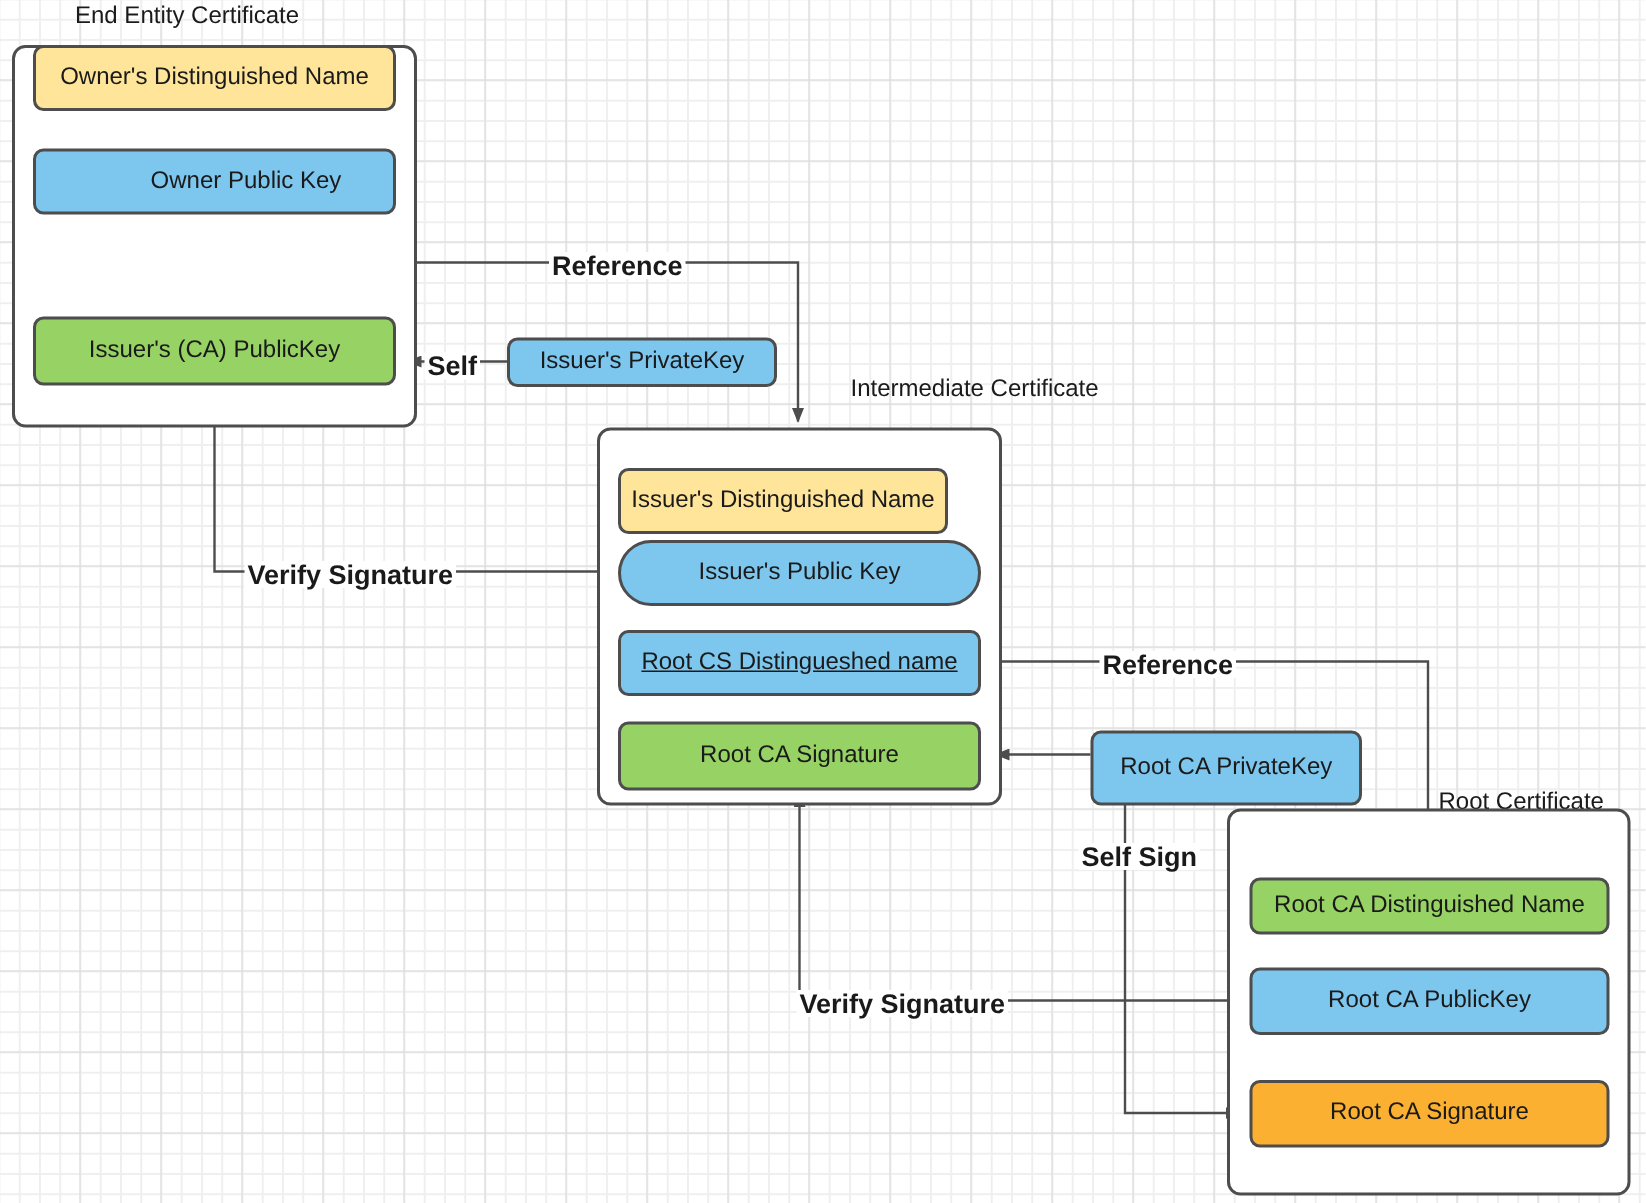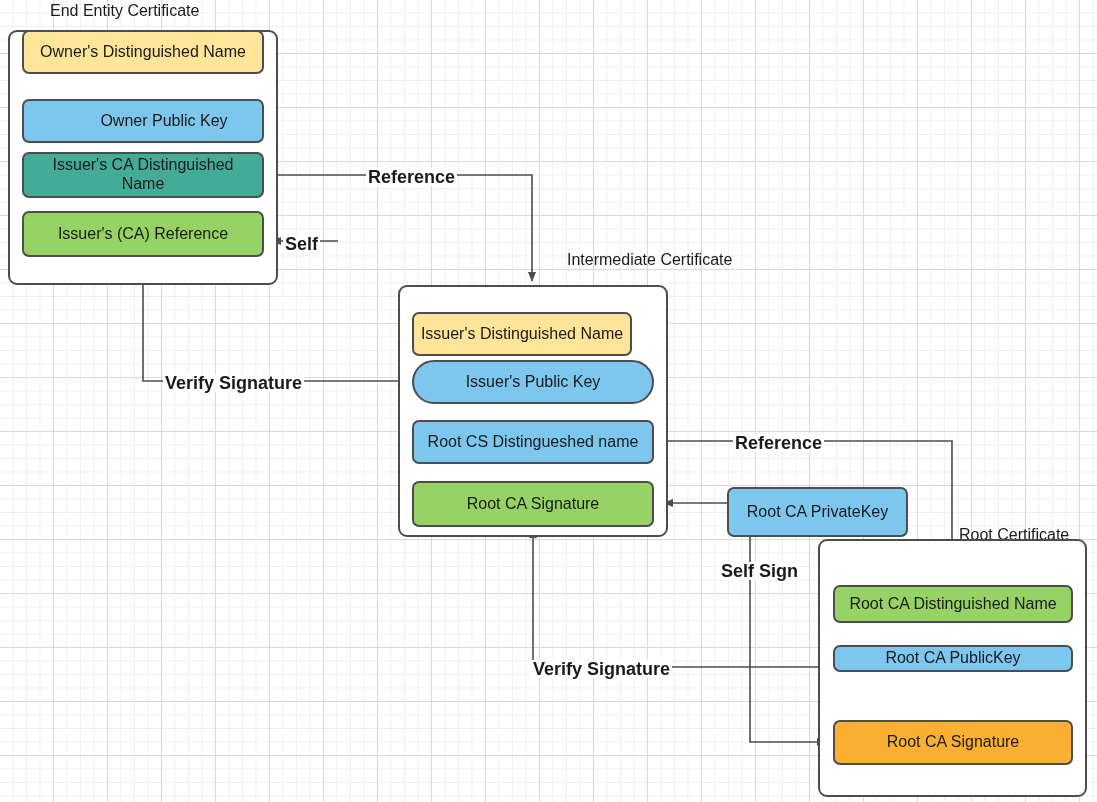--- a/index.html
+++ b/index.html
@@ -88,42 +88,42 @@
   <div class="caption" style="left:50px;top:2px;">End Entity Certificate</div>
   <div class="caption" style="left:567px;top:251px;">Intermediate Certificate</div>
   <div class="caption" style="left:959px;top:506px;margin-top:20px;">Root Certificate</div>
 
   <div class="container-box" style="left:8px;top:30px;width:270px;height:255px;"></div>
 
   <div class="node" style="left:22px;top:30px;width:242px;height:44px;background:#ffe599;">Owner's Distinguished Name</div>
 
   <div class="node" style="left:22px;top:99px;width:242px;height:44px;background:#7dc6ee;padding-left:48px;">Owner Public  Key</div>
 
-  <div class="node" style="left:22px;top:152px;width:242px;height:46px;background:#42ac99;">Issuer's CA Distinguished Name</div>
 
-  <div class="node" style="left:22px;top:211px;width:242px;height:46px;background:#97d264;">Issuer's (CA) Reference</div>
+  <div class="node" style="left:22px;top:211px;width:242px;height:46px;background:#97d264;">Issuer's (CA) PublicKey</div>
 
+  <div class="node" style="left:338px;top:225px;width:180px;height:33px;background:#7dc6ee;">Issuer's PrivateKey</div>
 
   <div class="container-box" style="left:398px;top:285px;width:270px;height:252px;"></div>
 
   <div class="node" style="left:412px;top:312px;width:220px;height:44px;background:#ffe599;">Issuer's Distinguished Name</div>
 
   <div class="node" style="left:412px;top:360px;width:242px;height:44px;background:#7dc6ee;border-radius:22px;">Issuer's Public  Key</div>
 
-  <div class="node" style="left:412px;top:420px;width:242px;height:44px;background:#7dc6ee;">Root CS Distingueshed name</div>
+  <div class="node" style="left:412px;top:420px;width:242px;height:44px;background:#7dc6ee;text-decoration:underline;">Root CS Distingueshed name</div>
 
   <div class="node" style="left:412px;top:481px;width:242px;height:46px;background:#97d264;">Root CA Signature</div>
 
   <div class="node" style="left:727px;top:487px;width:181px;height:50px;background:#7dc6ee;">Root CA PrivateKey</div>
 
   <div class="container-box" style="left:818px;top:539px;width:269px;height:258px;"></div>
 
   <div class="node" style="left:833px;top:585px;width:240px;height:38px;background:#97d264;">Root CA Distinguished Name</div>
 
-  <div class="node" style="left:833px;top:645px;width:240px;height:27px;background:#7dc6ee;">Root CA PublicKey</div>
+  <div class="node" style="left:833px;top:645px;width:240px;height:45px;background:#7dc6ee;">Root CA PublicKey</div>
 
   <div class="node" style="left:833px;top:720px;width:240px;height:45px;background:#fbb031;">Root CA Signature</div>
 
   <div class="edge-label" style="left:366px;top:168px;">Reference</div>
 
   <div class="edge-label" style="left:283px;top:235px;">Self</div>
 
   <div class="edge-label" style="left:163px;top:374px;">Verify Signature</div>
 
   <div class="edge-label" style="left:733px;top:434px;">Reference</div>

